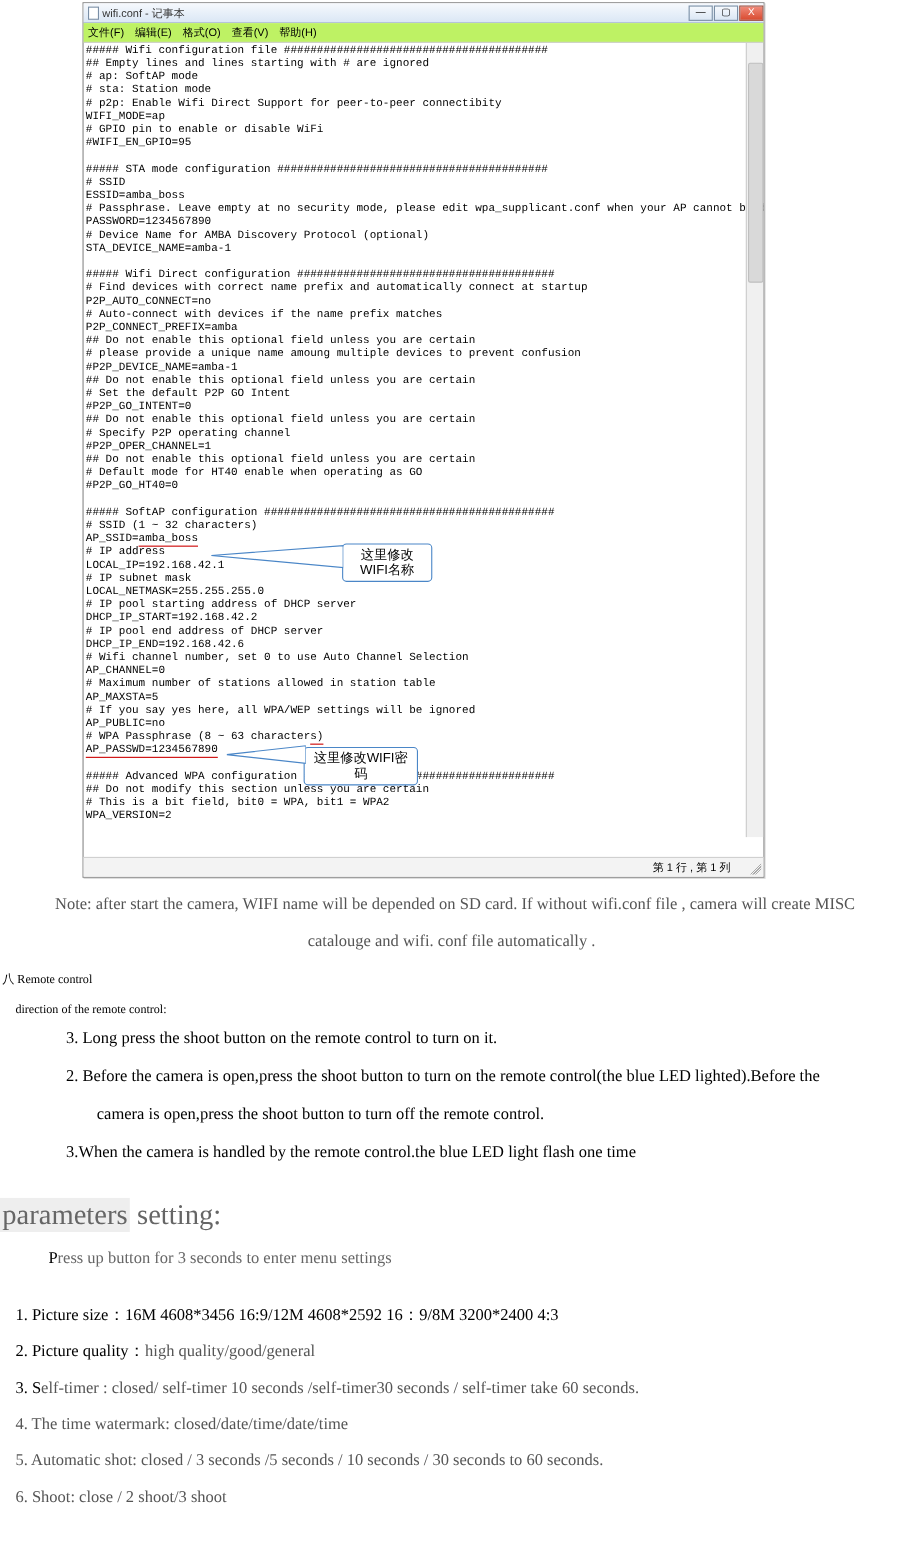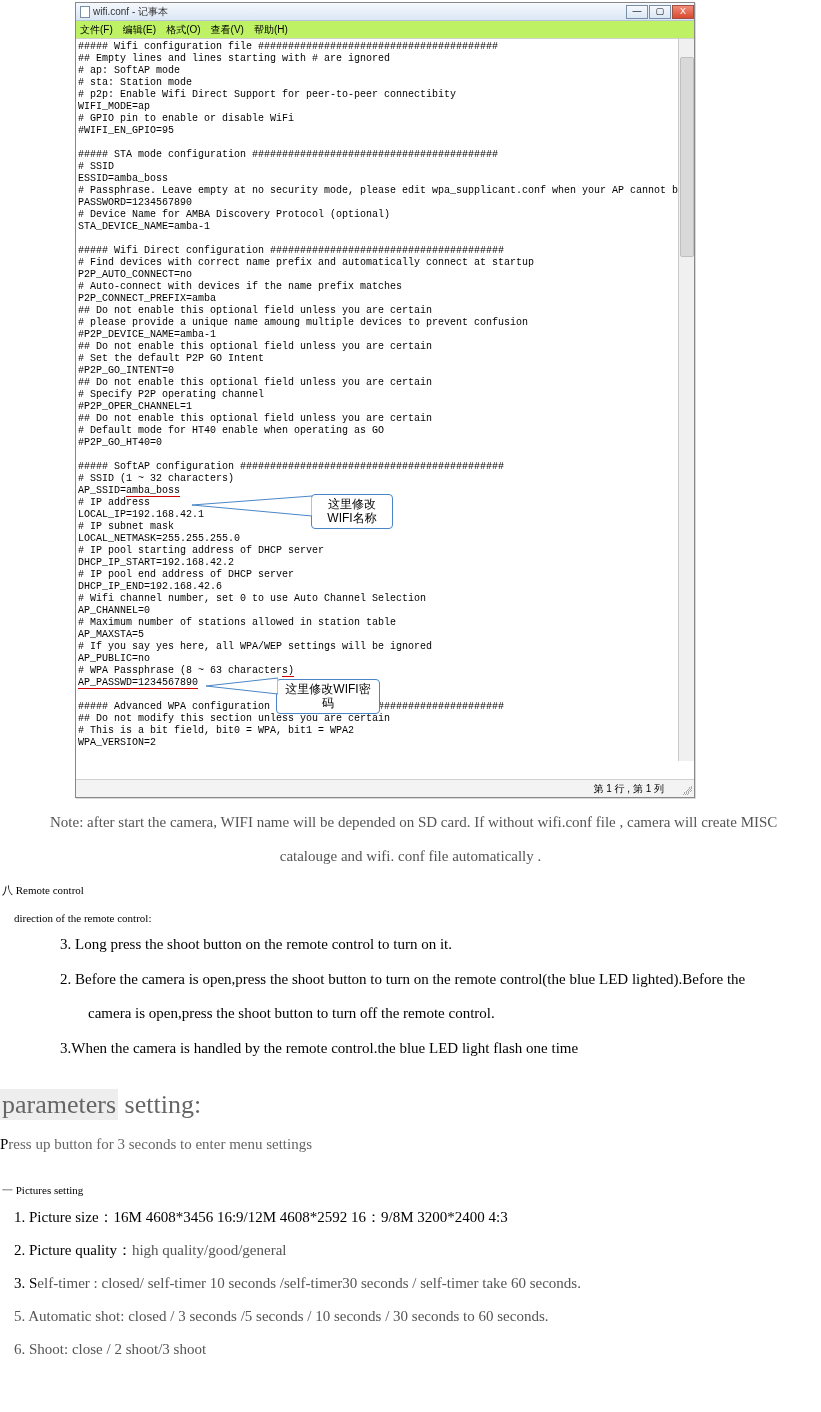--- a/index.html
+++ b/index.html
@@ -141,20 +141,21 @@
   }
   .big-heading .hl {
     background: #eee;
     padding: 1px 2px;
   }
   .greyed { color: #666; }
   .subhead {
     color: #666;
     font-size: 15px;
     margin: 6px 0 30px 0;
+    padding-left: 44px;
   }
   .list-line {
     margin: 6px 0 6px 14px;
     font-size: 15px;
     line-height: 1.8;
   }
   .g { color:#555; }
 </style>
 </head>
 <body>
@@ -272,20 +273,20 @@
   <div class="para">3. Long press the shoot button on the remote control to turn on it.</div>
   <div class="para">2. Before the camera is open,press the shoot button to turn on the remote control(the blue LED lighted).Before the</div>
   <div class="para sub-indent">camera is open,press the shoot button to turn off the remote control.</div>
   <div class="para">3.When the camera is handled by the remote control.the blue LED light flash one time</div>
 
   <div class="big-heading">
     <span class="hl greyed">parameters</span><span class="greyed"> setting:</span>
   </div>
   <div class="subhead"><span style="color:#000">P</span>ress up button for 3 seconds to enter menu settings</div>
 
-  <div class="section-line"><span class="g">一</span>  Pictures setting</div>
   <div class="list-line">1. Picture size：16M 4608*3456 16:9/12M 4608*2592 16：9/8M 3200*2400 4:3</div>
   <div class="list-line"><span>2. Picture quality：</span><span class="g">high quality/good/general</span></div>
   <div class="list-line"><span>3. S</span><span class="g">elf-timer : closed/ self-timer 10 seconds /self-timer30 seconds / self-timer take 60 seconds.</span></div>
+  <div class="list-line g">4. The time watermark: closed/date/time/date/time</div>
   <div class="list-line g">5. Automatic shot: closed / 3 seconds /5 seconds / 10 seconds / 30 seconds to 60 seconds.</div>
   <div class="list-line g">6. Shoot: close / 2 shoot/3 shoot</div>
 
 </div>
 
 </body></html>

